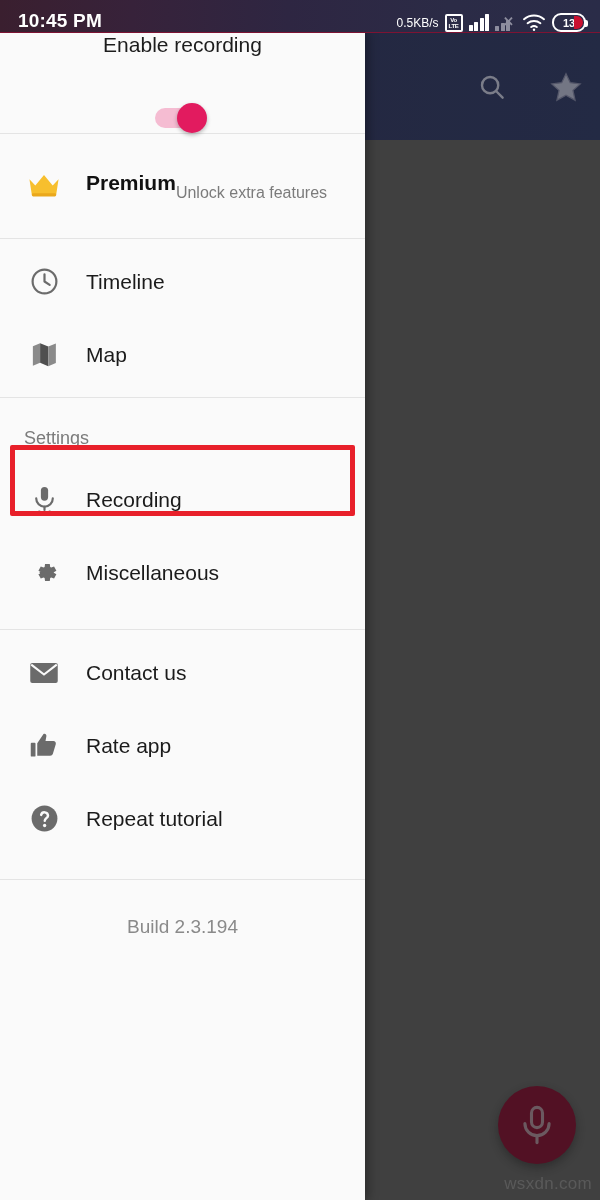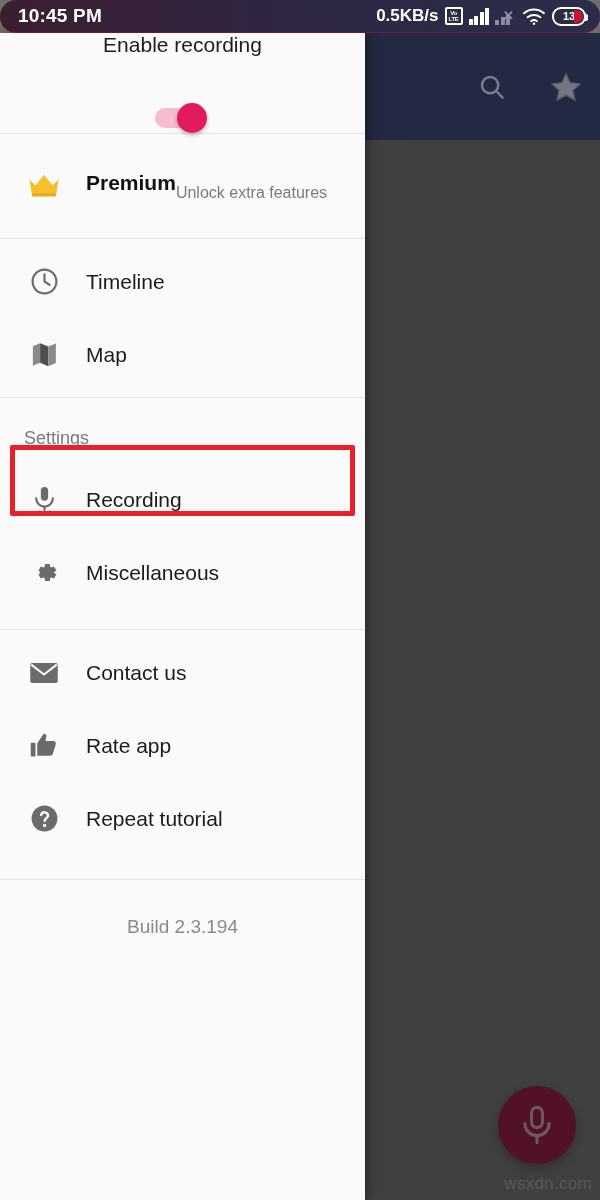--- a/index.html
+++ b/index.html
@@ -58,29 +58,28 @@
   .scrim-top {
     position:absolute; left:365px; top:33px; width:235px; height:107px;
     background:rgba(0,0,0,0.18);
     pointer-events:none;
   }
 
   
   .statusbar {
     position:absolute; left:0; top:0; width:600px; height:33px;
     background:linear-gradient(90deg,#3a1f2f 0%,#37223a 22%,#2e2642 48%,#2b2b46 75%,#2a2c48 100%);
-    display:flex; align-items:center; justify-content:space-between;
+    display:flex; align-items:flex-end; justify-content:space-between;
     padding:0 14px 0 18px;
     z-index:40;
     border-bottom:1.5px solid #7d1333;
-    border-radius:16px;
   }
   .sb-time { color:#fff; font-size:19px; font-weight:bold; letter-spacing:.2px; }
   .sb-right { display:flex; align-items:center; gap:6px; }
-  .sb-speed { color:#fff; font-size:17px; font-weight:bold; }
+  .sb-speed { color:#fff; font-size:12px; font-weight:normal; }
 
   .volte {
     width:18px; height:18px; border:2px solid #fff; border-radius:2px;
     display:flex; flex-direction:column; align-items:center; justify-content:center;
     line-height:1;
   }
   .volte i { font-style:normal; font-size:6px; font-weight:bold; color:#fff; letter-spacing:-.3px; }
 
   .bars { display:flex; align-items:flex-end; gap:1.5px; height:17px; }
   .bars b { display:block; width:4px; background:#fff; border-radius:.5px; }

